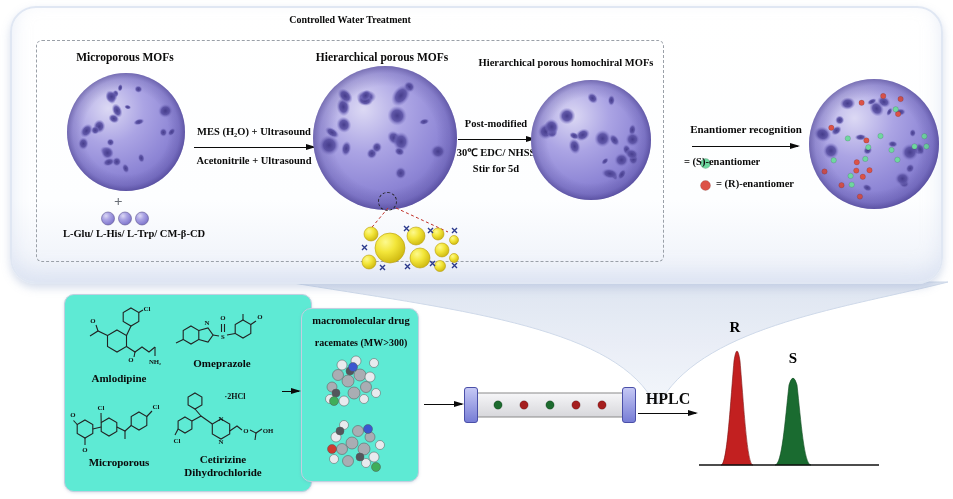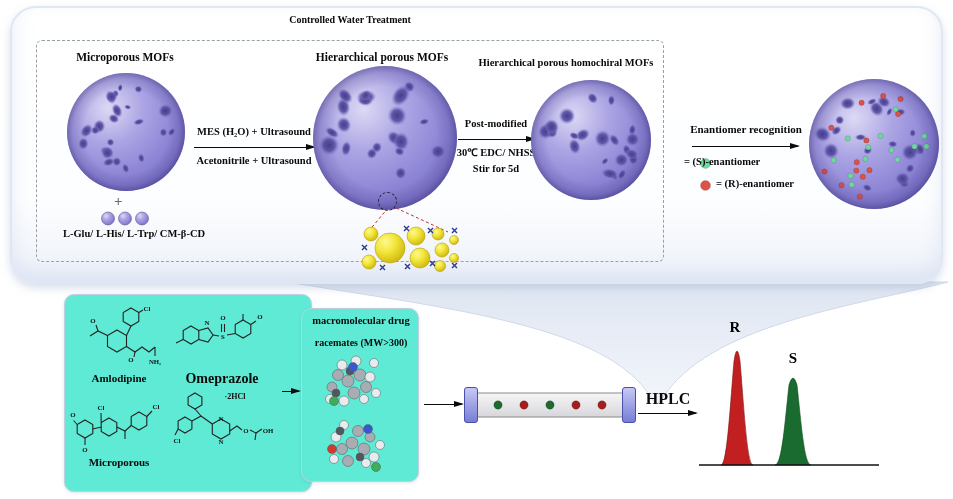--- a/index.html
+++ b/index.html
@@ -307,21 +307,21 @@
       <line x1="58" y1="28" x2="66.2" y2="26.5"></line>
       <polygon points="74,13 81.8,17.5 81.8,26.5 74,31 66.2,26.5 66.2,17.5"></polygon>
       <line x1="81.8" y1="17.5" x2="87" y2="14"></line>
         <line x1="74" y1="13" x2="74" y2="7"></line>
     </g>
     <text class="atom" x="38" y="18" text-anchor="middle">N</text>
     <text class="atom" x="54" y="32" text-anchor="middle">S</text>
     <text class="atom" x="54" y="13" text-anchor="middle">O</text>
     <text class="atom" x="91" y="12" text-anchor="middle">O</text>
   </svg>
-  <div class="abs lbl" style="left:104px;top:75px;width:106px;font-size:14px">Omeprazole</div>
+  <div class="abs lbl" style="left:104px;top:62px;width:106px;font-size:11px">Omeprazole</div>
 
   <svg class="abs" style="left:4px;top:102px" width="100" height="58" viewBox="0 0 100 58">
     <g fill="none" stroke="#222" stroke-width="1.1">
       <polygon points="16,23 23.8,27.5 23.8,36.5 16,41 8.2,36.5 8.2,27.5"></polygon>
       <line x1="8.2" y1="27.5" x2="4.5" y2="23.5"></line>
         <line x1="16" y1="41" x2="16" y2="48"></line>
       <line x1="23.8" y1="32" x2="32.2" y2="30"></line>
       <polygon points="40,21 47.8,25.5 47.8,34.5 40,39 32.2,34.5 32.2,25.5"></polygon>
       <line x1="32.2" y1="25.5" x2="32" y2="16"></line>
       <polyline points="47.8,30 56,34 62.2,28.5"></polyline>
@@ -348,20 +348,21 @@
       <polyline points="79,41 85,44 91,40"></polyline>
       <line x1="85" y1="44" x2="84" y2="51"></line>
     </g>
     <text class="atom salt" x="64" y="10" text-anchor="middle">·2HCl</text>
     <text class="atom" x="6" y="54" text-anchor="middle">Cl</text>
     <text class="atom" x="50" y="32" text-anchor="middle">N</text>
     <text class="atom" x="50" y="55" text-anchor="middle">N</text>
     <text class="atom" x="75" y="44" text-anchor="middle">O</text>
     <text class="atom" x="97" y="44" text-anchor="middle">OH</text>
   </svg>
+  <div class="abs lbl" style="left:106px;top:158px;width:104px;font-size:11px">Cetirizine Dihydrochloride</div>
 </div>
 
 <div class="arrow" style="left:282px;top:391px;width:17px"></div>
 
 <div class="abs panel-box" style="left:301px;top:308px;width:118px;height:174px">
   <div class="abs lbl nowrap" style="left:2px;top:6px;width:114px;font-size:10.5px">macromolecular drug</div>
   <div class="abs lbl nowrap" style="left:2px;top:28px;width:114px;font-size:10px">racemates (MW&gt;300)</div>
   <svg class="abs" style="left:18px;top:40px" width="82" height="64" viewBox="0 0 82 64">
     <g stroke="#555" stroke-width="0.5">
       <circle cx="28" cy="32" r="6" fill="#a9adb3"></circle>

